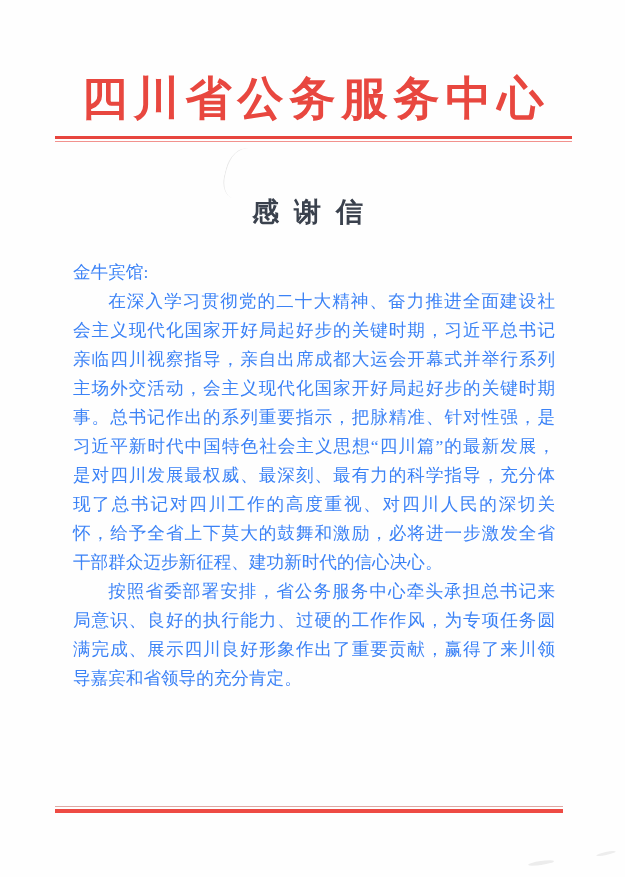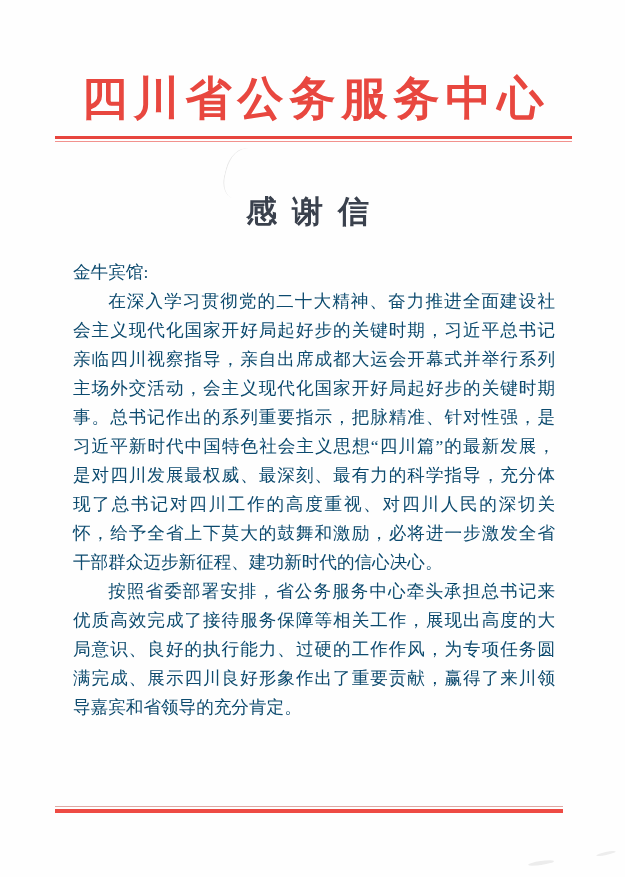--- a/index.html
+++ b/index.html
@@ -60,36 +60,36 @@
     opacity: 0.8;
   }
 
   
   .doc-title {
     position: absolute;
     top: 197px;
     left: 0;
     width: 615px;
     text-align: center;
-    font-size: 31px;
+    font-size: 27px;
     line-height: 30px;
     font-weight: bold;
     color: #3a414d;
     letter-spacing: 15px;
     text-indent: 15px;
     white-space: nowrap;
   }
 
   
   .body-block {
     position: absolute;
     top: 258px;
     left: 73px;
     width: 482px;
-    color: #0c4a6e;
+    color: #3b82f6;
     font-size: 17.6px;
   }
   .salutation {
     line-height: 29px;
     height: 29px;
     text-align: left;
   }
   .para { margin: 0; padding: 0; }
   .body-line {
     line-height: 29px;
@@ -170,21 +170,20 @@
       <div class="body-line">事。总书记作出的系列重要指示，把脉精准、针对性强，是</div>
       <div class="body-line">习近平新时代中国特色社会主义思想“四川篇”的最新发展，</div>
       <div class="body-line">是对四川发展最权威、最深刻、最有力的科学指导，充分体</div>
       <div class="body-line">现了总书记对四川工作的高度重视、对四川人民的深切关</div>
       <div class="body-line">怀，给予全省上下莫大的鼓舞和激励，必将进一步激发全省</div>
       <div class="body-line last">干部群众迈步新征程、建功新时代的信心决心。</div>
     </div>
 
     <div class="para">
       <div class="body-line first">按照省委部署安排，省公务服务中心牵头承担总书记来</div>
-      <div class="body-line">优质高效完成了接待服务保障等相关工作，展现出高度的大</div>
       <div class="body-line">局意识、良好的执行能力、过硬的工作作风，为专项任务圆</div>
       <div class="body-line">满完成、展示四川良好形象作出了重要贡献，赢得了来川领</div>
       <div class="body-line last">导嘉宾和省领导的充分肯定。</div>
     </div>
 
   </div>
 
   <div class="rule-bottom">
     <div class="thin"></div>
     <div class="thick"></div>

